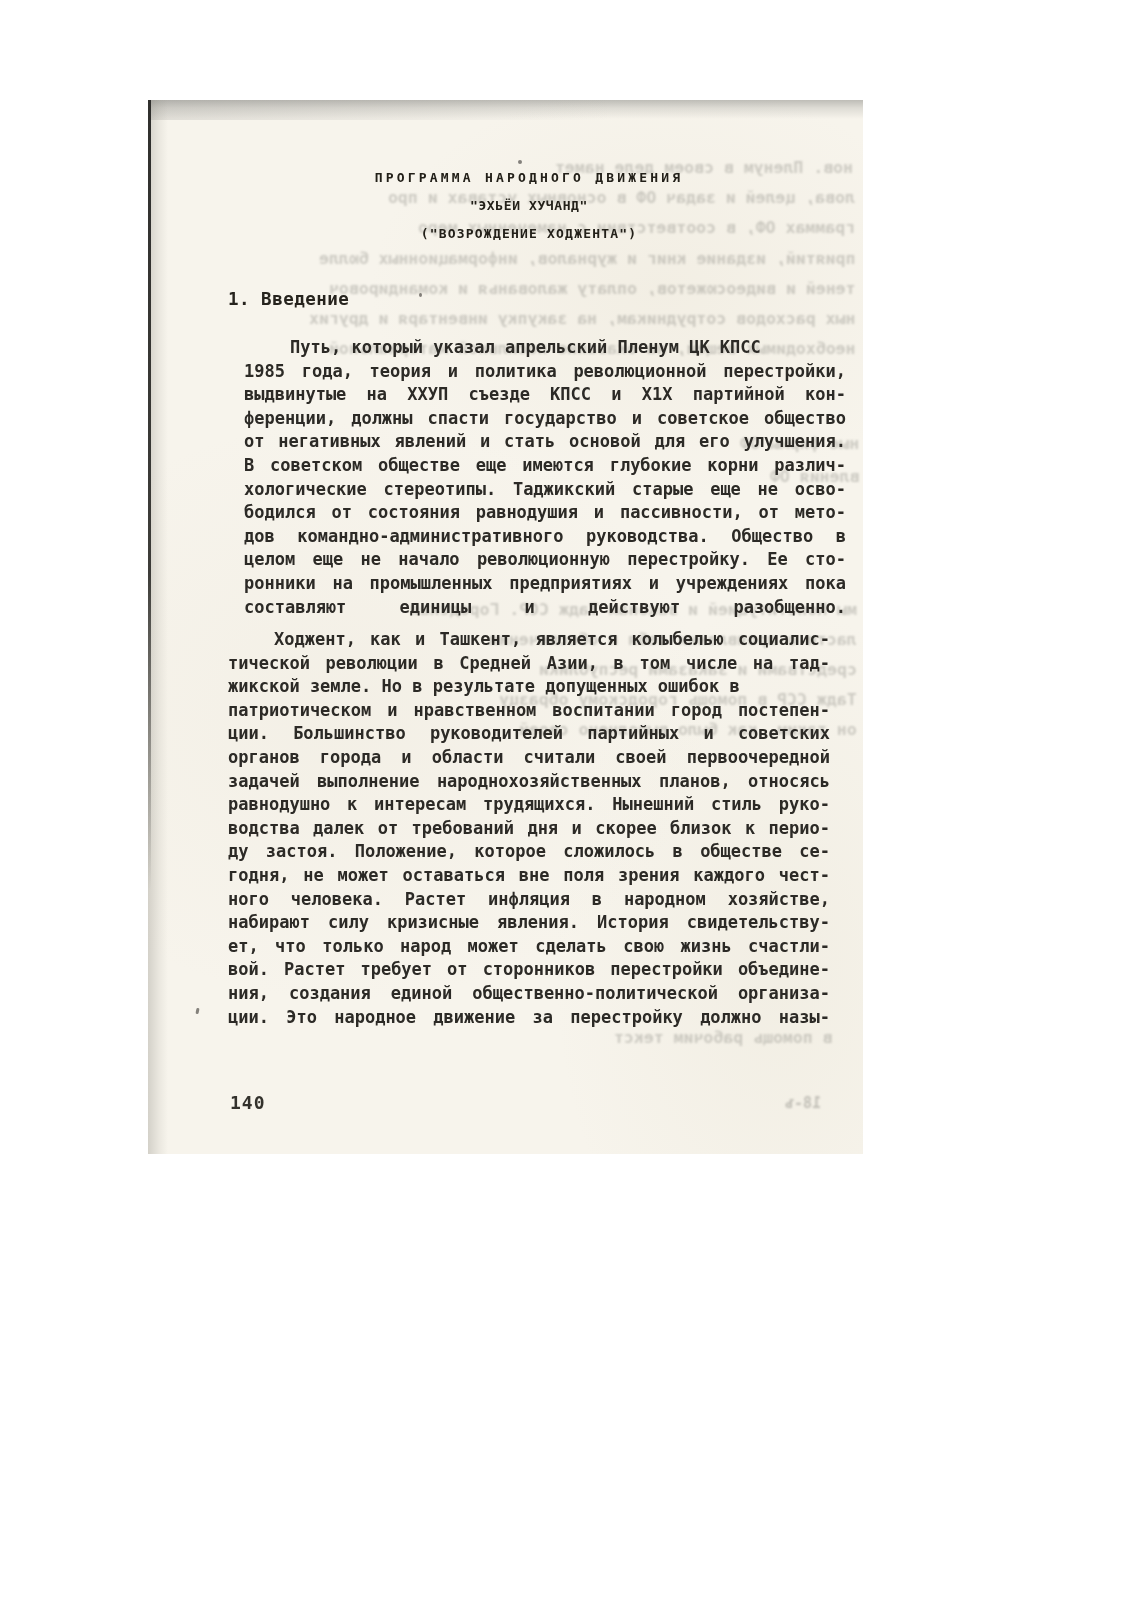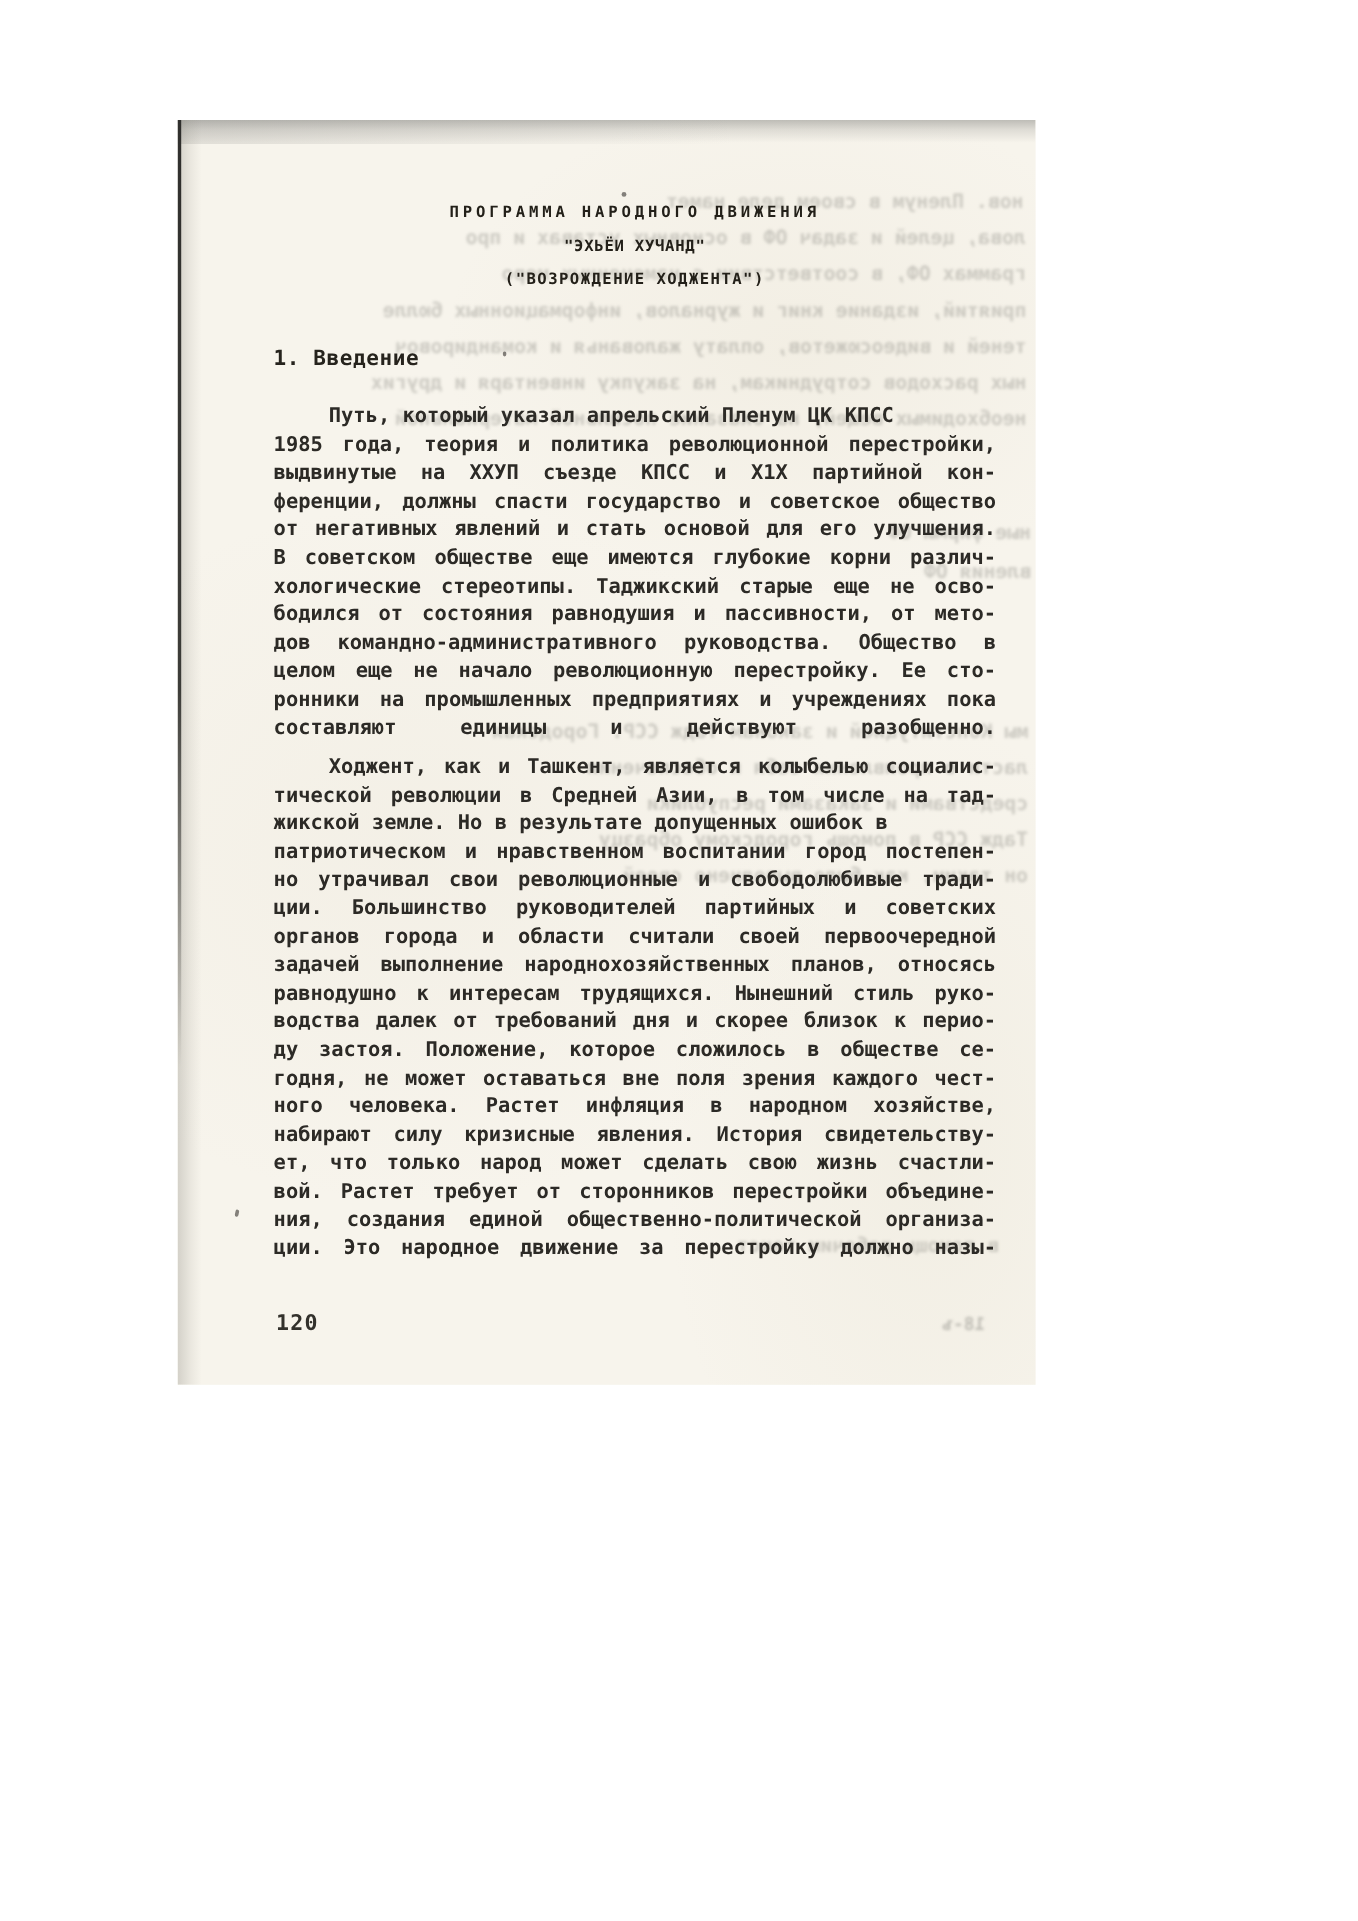--- a/index.html
+++ b/index.html
@@ -49,21 +49,21 @@
   .title{position:absolute;left:80px;top:64px;width:602px;text-align:center;color:#232019;}
   .tl{line-height:28px;font-size:13px;font-weight:bold;}
   .tl1{letter-spacing:3.2px;}
   .tl2{letter-spacing:0.6px;}
   .tl3{letter-spacing:1.2px;}
   .heading{
     position:absolute;left:80px;top:189px;width:602px;
     font-size:17.5px;font-weight:bold;letter-spacing:0.5px;color:#26231d;
   }
   .para{position:absolute;left:80px;width:602px;}
-  .para1{top:236px;}
+  .para1{top:236px;margin-left:16px;}
   .para2{top:528px;}
   .tline{
     height:23.6px;line-height:23.6px;font-size:17px;font-weight:bold;color:#2c2a26;
     text-align:justify;text-align-last:justify;
   }
   .para .tline:first-child{text-indent:46px;}
   .para1 .tline:nth-child(1){text-align-last:left;}
   .para1 .tline:nth-child(13){text-align-last:left;}
   .para2 .tline:nth-child(3){text-align-last:left;}
   .pagenum{
@@ -122,34 +122,33 @@
       <div class="tline">дов командно-административного руководства. Общество в</div>
       <div class="tline">целом еще не начало революционную перестройку. Ее сто-</div>
       <div class="tline">ронники на промышленных предприятиях и учреждениях пока</div>
       <div class="tline">составляют единицы и действуют разобщенно.</div>
     </div>
   <div class="para para2">
       <div class="tline">Ходжент, как и Ташкент, является колыбелью социалис-</div>
       <div class="tline">тической революции в Средней Азии, в том числе на тад-</div>
       <div class="tline">жикской земле. Но в результате допущенных ошибок в</div>
       <div class="tline">патриотическом и нравственном воспитании город постепен-</div>
-      <div class="tline">но утрачивал свои революционные и свободолюбивые тради-</div>
       <div class="tline">ции. Большинство руководителей партийных и советских</div>
       <div class="tline">органов города и области считали своей первоочередной</div>
       <div class="tline">задачей выполнение народнохозяйственных планов, относясь</div>
       <div class="tline">равнодушно к интересам трудящихся. Нынешний стиль руко-</div>
       <div class="tline">водства далек  от требований дня  и скорее близок к перио-</div>
       <div class="tline">ду застоя. Положение, которое сложилось в обществе се-</div>
       <div class="tline">годня, не может оставаться вне поля зрения каждого чест-</div>
       <div class="tline">ного человека. Растет инфляция в народном хозяйстве,</div>
       <div class="tline">набирают силу кризисные явления. История свидетельству-</div>
       <div class="tline">ет, что только народ может сделать свою жизнь счастли-</div>
       <div class="tline">вой. Растет требует от сторонников перестройки объедине-</div>
       <div class="tline">ния, создания единой общественно-политической организа-</div>
       <div class="tline">ции. Это народное движение за перестройку должно назы-</div>
     </div>
 
-  <div class="pagenum">120</div>
+  <div class="pagenum">140</div>
 
   <div class="speck s1"></div>
   <div class="speck s2"></div>
   <div class="speck s3"></div>
 </div>
 
 </body></html>

